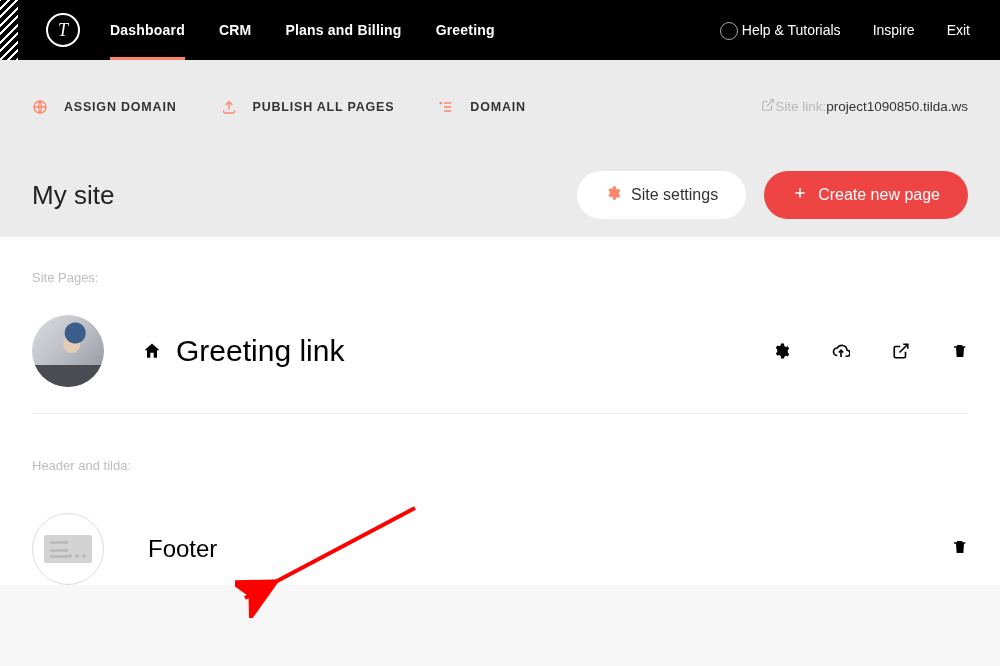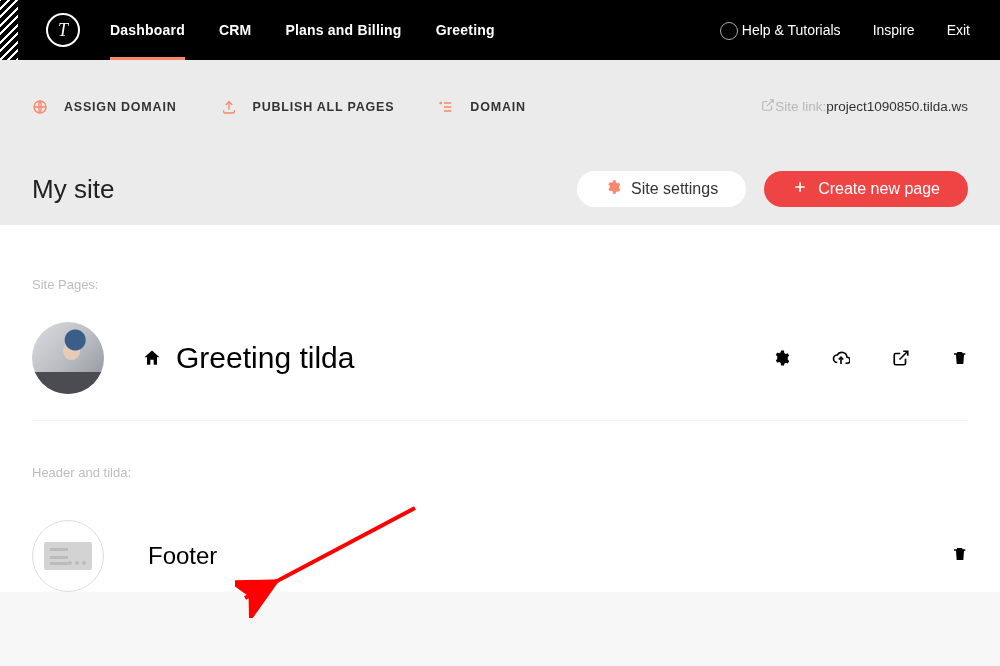--- a/index.html
+++ b/index.html
@@ -23,27 +23,27 @@
   .action-link { color: #333; font-weight: 700; font-size: 12.5px; letter-spacing: 0.8px; cursor: pointer; display: flex; align-items: center; gap: 16px; }
   .action-icon { color: #fa876b; display: inline-flex; }
   .sitelink-wrap { margin-left: auto; color: #333; font-size: 13.5px; display: flex; align-items: center; gap: 0; }
   .sitelink-label { color: #b8b8b8; }
   .sitelink-icon { color: #b8b8b8; }
 
   
   .titlerow { margin-top: 56px; display: flex; align-items: center; }
   .site-title { font-size: 26px; color: #222; font-weight: 400; }
   .btns { margin-left: auto; display: flex; gap: 18px; }
-  .btn { border-radius: 999px; height: 36px; padding: 16px 28px; display: flex; align-items: center; gap: 10px; font-size: 16px; cursor: pointer; border: none; }
+  .btn { border-radius: 999px; height: 48px; padding: 16px 28px; display: flex; align-items: center; gap: 10px; font-size: 16px; cursor: pointer; border: none; }
   .btn-white { background: #fff; color: #333; }
   .btn-white .gear { color: #fa876b; }
   .btn-orange { background: #ef4444; color: #fff; }
 
   
-  .main { background: #fff; padding: 52px 32px 0 32px; }
+  .main { background: #fff; padding: 33px 32px 0 32px; }
   .section-label { color: #bdbdbd; font-size: 13px; margin-bottom: 24px; }
 
   .page-row { display: flex; align-items: center; padding: 6px 0 26px 0; border-bottom: 1px solid #eee; }
   .thumb { width: 72px; height: 72px; border-radius: 50%; background: linear-gradient(135deg, #dcdde0 0%, #b9bcc2 50%, #8c8f96 100%); position: relative; overflow: hidden; flex-shrink: 0; }
   .thumb::before { content: ""; position: absolute; inset: 0; background:
      radial-gradient(circle at 60% 25%, #3b5d8a 0 10px, transparent 11px),
      radial-gradient(ellipse at 55% 40%, #e6cbb5 0 8px, transparent 9px),
      linear-gradient(0deg, #4a4c52 0 30%, transparent 30%);
   }
   .page-title { font-size: 30px; color: #000; font-weight: 400; margin-left: 38px; display: flex; align-items: center; gap: 14px; }
@@ -157,21 +157,21 @@
   <div class="section-label">Site Pages:</div>
 
   <div class="page-row">
     <div class="thumb"></div>
     <div class="page-title">
       <span class="home-icon">
         <svg width="20" height="20" viewBox="0 0 24 24" fill="currentColor">
             <path d="M12 3l9 8h-3v9h-4v-6h-4v6H6v-9H3l9-8z"></path>
           </svg>
       </span>
-      <span>Greeting tilda</span>
+      <span>Greeting link</span>
     </div>
     <div class="page-actions">
       <span class="pa-icon">
         <svg width="18" height="18" viewBox="0 0 24 24" fill="currentColor">
             <path d="M12 8a4 4 0 1 0 0 8 4 4 0 0 0 0-8zm9 4a7.9 7.9 0 0 0-.1-1.3l2-1.6-2-3.4-2.4 1a8 8 0 0 0-2.2-1.3L16 2h-4l-.4 2.4a8 8 0 0 0-2.2 1.3l-2.4-1-2 3.4 2 1.6A7.9 7.9 0 0 0 7 12c0 .4 0 .9.1 1.3l-2 1.6 2 3.4 2.4-1a8 8 0 0 0 2.2 1.3L12 22h4l.4-2.4a8 8 0 0 0 2.2-1.3l2.4 1 2-3.4-2-1.6c0-.4.1-.9.1-1.3z"></path>
           </svg>
       </span>
       <span class="pa-icon">
         <svg width="18" height="18" viewBox="0 0 24 24" fill="none" stroke="currentColor" stroke-width="2.2">
             <path d="M7 18a5 5 0 0 1 0-10 7 7 0 0 1 13 3 4 4 0 0 1 0 8h-2"></path>

